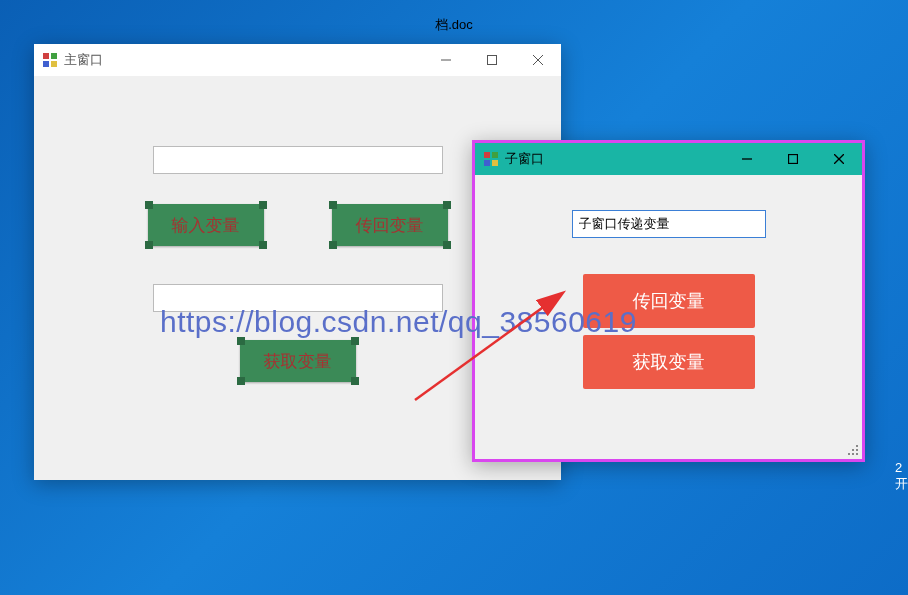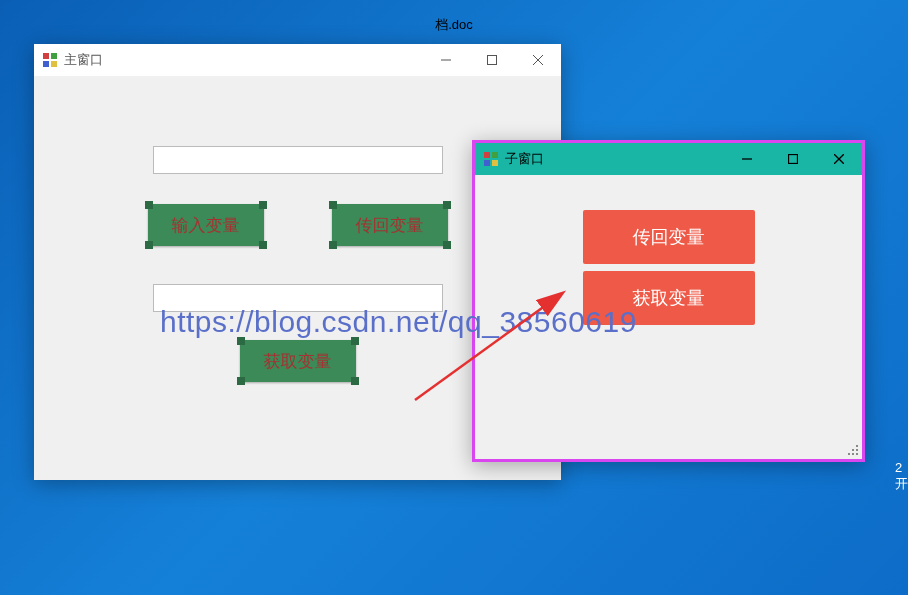--- a/index.html
+++ b/index.html
@@ -249,20 +249,21 @@
         </svg>
       </div>
     <div class="win-btn">
         <svg width="10" height="10">
           <line x1="0" y1="0" x2="10" y2="10" stroke="#000" stroke-width="1.3"></line>
           <line x1="10" y1="0" x2="0" y2="10" stroke="#000" stroke-width="1.3"></line>
         </svg>
       </div>
   </div>
   <div class="child-body">
+    <input class="textfield child-tf" value="子窗口传递变量" style="">
     <button class="red-btn">传回变量</button>
     <button class="red-btn">获取变量</button>
     <div class="resize-grip">
       <svg width="14" height="14">
           <g fill="#888">
             <rect x="10" y="2" width="2" height="2"></rect>
             <rect x="6" y="6" width="2" height="2"></rect>
             <rect x="10" y="6" width="2" height="2"></rect>
             <rect x="2" y="10" width="2" height="2"></rect>
             <rect x="6" y="10" width="2" height="2"></rect>

